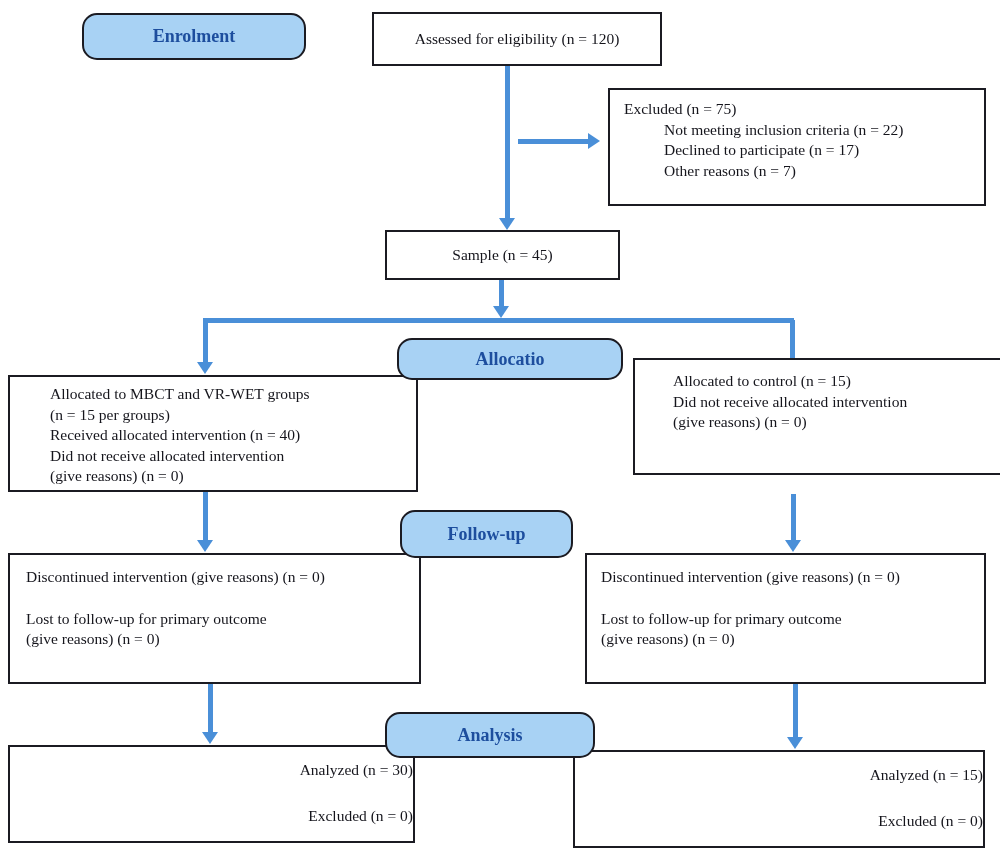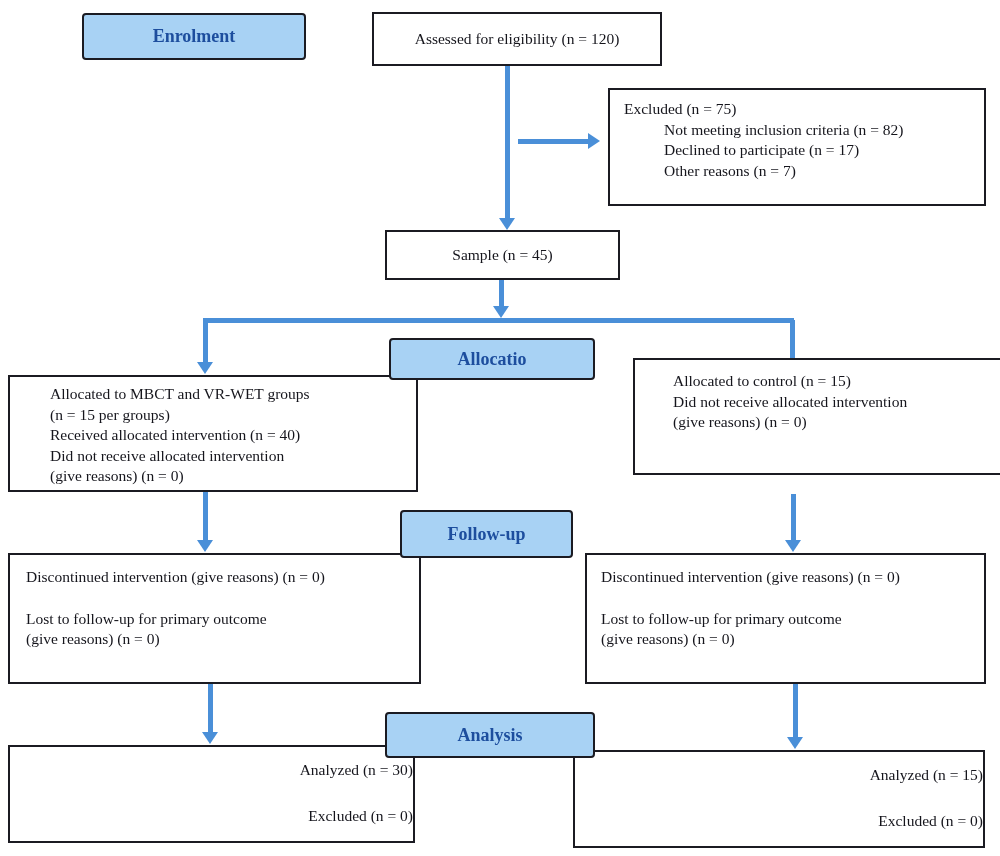--- a/index.html
+++ b/index.html
@@ -36,28 +36,28 @@
   #box-alloc-right{left:585px;top:358px;width:401px;height:117px;padding:11px 20px 0 38px;margin-left:48px;}
   #box-fu-left{left:8px;top:553px;width:413px;height:131px;padding:12px 8px 0 16px;}
   #box-fu-right{left:585px;top:553px;width:401px;height:131px;padding:12px 8px 0 14px;}
   .fu-group{margin-top:21px;}
   #box-an-left{left:8px;top:745px;width:407px;height:98px;padding-top:13px;text-align:right;}
   #box-an-right{left:573px;top:750px;width:412px;height:98px;padding-top:13px;text-align:right;}
   .an-excluded{margin-top:25px;}
   
   .stage{
     position:absolute;background:var(--label-fill);
-    border:2px solid var(--label-border);border-radius:4px;
+    border:2px solid var(--label-border);border-radius:15px;
     box-sizing:border-box;
     display:flex;align-items:center;justify-content:center;
     font-weight:bold;font-size:18px;color:var(--label-text);
     z-index:5;
   }
   #lbl-enrolment{left:82px;top:13px;width:224px;height:47px;}
-  #lbl-allocation{left:389px;top:338px;width:206px;height:42px;}
+  #lbl-allocation{left:397px;top:338px;width:226px;height:42px;}
   #lbl-followup{left:400px;top:510px;width:173px;height:48px;}
   #lbl-analysis{left:385px;top:712px;width:210px;height:46px;}
   
   .varrow{position:absolute;width:16px;display:flex;flex-direction:column;align-items:center;z-index:1;}
   .varrow .shaft{width:5px;flex:1;background:var(--arrow-blue);}
   .varrow .head{width:0;height:0;border-left:8px solid transparent;border-right:8px solid transparent;border-top:12px solid var(--arrow-blue);}
   .harrow{position:absolute;height:16px;display:flex;flex-direction:row;align-items:center;z-index:1;}
   .harrow .shaft{height:5px;flex:1;background:var(--arrow-blue);}
   .harrow .head{width:0;height:0;border-top:8px solid transparent;border-bottom:8px solid transparent;border-left:12px solid var(--arrow-blue);}
   .hline{position:absolute;background:var(--arrow-blue);z-index:1;}
@@ -119,21 +119,21 @@
   <div class="stage" id="lbl-allocation">Allocatio</div>
   <div class="stage" id="lbl-followup">Follow-up</div>
   <div class="stage" id="lbl-analysis">Analysis</div>
 
   <div class="box center" id="box-assessed">
     <span>Assessed for eligibility (n = 120)</span>
   </div>
 
   <div class="box" id="box-excluded">
     <div>Excluded (n = 75)</div>
-    <div class="sub">Not meeting inclusion criteria (n = 82)</div>
+    <div class="sub">Not meeting inclusion criteria (n = 22)</div>
     <div class="sub">Declined to participate (n = 17)</div>
     <div class="sub">Other reasons (n = 7)</div>
   </div>
 
   <div class="box center" id="box-sample">
     <span>Sample (n = 45)</span>
   </div>
 
   <div class="box" id="box-alloc-left">
     <div>Allocated to MBCT and VR-WET groups</div>

